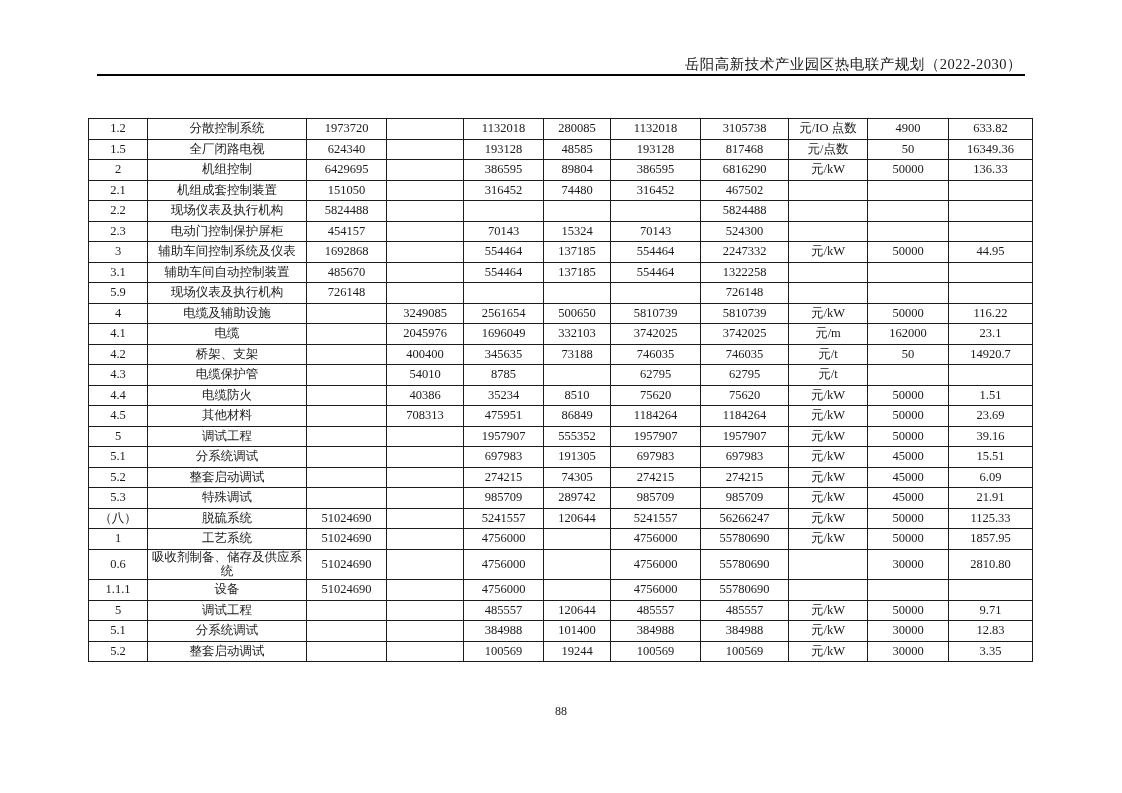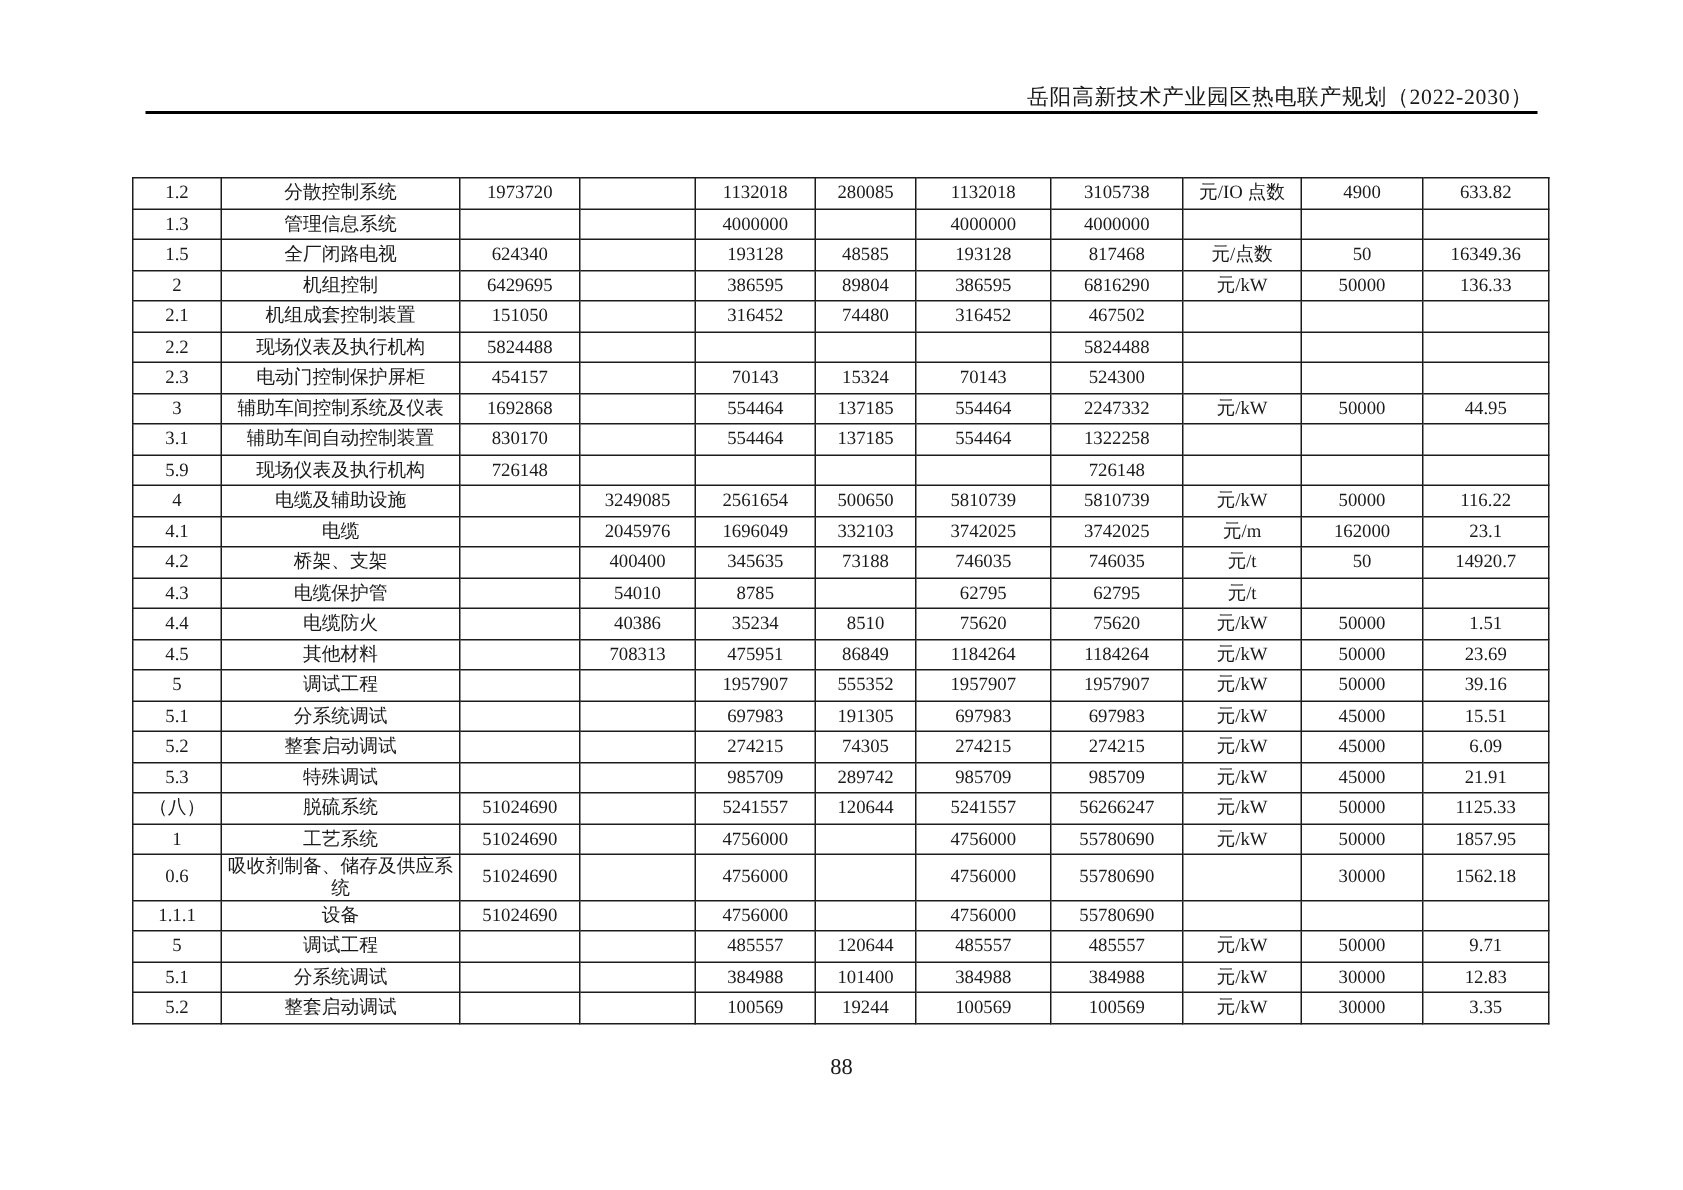--- a/index.html
+++ b/index.html
@@ -56,21 +56,21 @@
     padding: 0 2px;
     overflow: hidden;
     word-break: break-all;
   }
   .page-number {
     position: absolute;
     top: 704px;
     left: 0;
     width: 1122px;
     text-align: center;
-    font-size: 15px;
+    font-size: 12px;
   }
 </style>
 </head>
 <body>
 
 <div class="page">
 
   <div class="running-header">岳阳高新技术产业园区热电联产规划（2022-2030）</div>
 
   <div class="header-rule"></div>
@@ -98,33 +98,20 @@
             <td></td>
             <td>1132018</td>
             <td>280085</td>
             <td>1132018</td>
             <td>3105738</td>
             <td>元/IO 点数</td>
             <td>4900</td>
             <td>633.82</td>
           </tr>
           <tr>
-            <td>1.3</td>
-            <td>管理信息系统</td>
-            <td></td>
-            <td></td>
-            <td>4000000</td>
-            <td></td>
-            <td>4000000</td>
-            <td>4000000</td>
-            <td></td>
-            <td></td>
-            <td></td>
-          </tr>
-          <tr>
             <td>1.5</td>
             <td>全厂闭路电视</td>
             <td>624340</td>
             <td></td>
             <td>193128</td>
             <td>48585</td>
             <td>193128</td>
             <td>817468</td>
             <td>元/点数</td>
             <td>50</td>
@@ -191,21 +178,21 @@
             <td>137185</td>
             <td>554464</td>
             <td>2247332</td>
             <td>元/kW</td>
             <td>50000</td>
             <td>44.95</td>
           </tr>
           <tr>
             <td>3.1</td>
             <td>辅助车间自动控制装置</td>
-            <td>830170</td>
+            <td>485670</td>
             <td></td>
             <td>554464</td>
             <td>137185</td>
             <td>554464</td>
             <td>1322258</td>
             <td></td>
             <td></td>
             <td></td>
           </tr>
           <tr>
@@ -381,21 +368,21 @@
             <td>0.6</td>
             <td>吸收剂制备、储存及供应系统</td>
             <td>51024690</td>
             <td></td>
             <td>4756000</td>
             <td></td>
             <td>4756000</td>
             <td>55780690</td>
             <td></td>
             <td>30000</td>
-            <td>1562.18</td>
+            <td>2810.80</td>
           </tr>
           <tr>
             <td>1.1.1</td>
             <td>设备</td>
             <td>51024690</td>
             <td></td>
             <td>4756000</td>
             <td></td>
             <td>4756000</td>
             <td>55780690</td>

